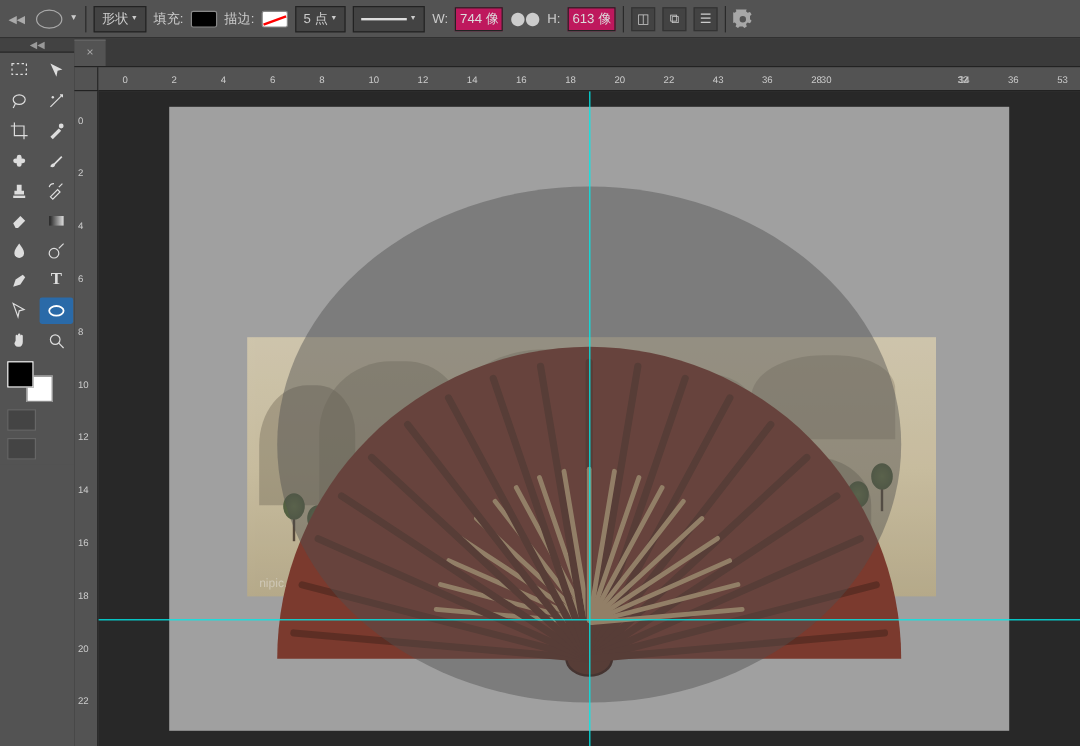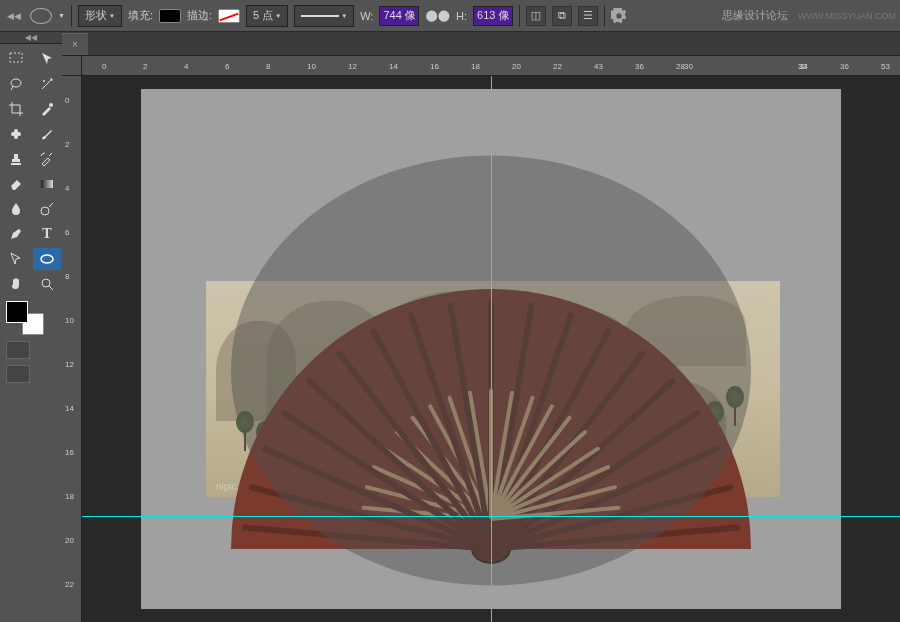--- a/index.html
+++ b/index.html
@@ -7,21 +7,21 @@
 
 
 .options-bar { height: 32px; background: #535353; border-bottom: 1px solid #2a2a2a; display: flex; align-items: center; padding: 0 4px; gap: 6px; font-size: 11px; color: #ccc; }
 .opt-ellipse { width: 22px; height: 16px; border: 1px solid #aaa; border-radius: 50%; }
 .opt-dd { display: flex; align-items: center; gap: 2px; background: #434343; border: 1px solid #222; padding: 2px 6px; height: 22px; }
 .opt-dd .tri { font-size: 6px; }
 .swatch-black { width: 22px; height: 14px; background: #000; border: 1px solid #888; border-radius: 2px; }
 .swatch-none { width: 22px; height: 14px; background: #fff; border: 1px solid #888; position: relative; border-radius: 2px; }
 .swatch-none::after { content: ""; position: absolute; left: 0; right: 0; top: 50%; border-top: 2px solid red; transform: rotate(-20deg); }
 .stroke-line { width: 46px; height: 2px; background: #ddd; }
-.opt-input { width: 40px; height: 20px; background: #4c1d95; border: 1px solid #222; color: #ddd; font-size: 11px; padding: 0 3px; }
+.opt-input { width: 40px; height: 20px; background: #be185d; border: 1px solid #222; color: #ddd; font-size: 11px; padding: 0 3px; }
 .divider { width: 1px; height: 22px; background: #2a2a2a; }
 .align-btn { width: 20px; height: 20px; background: #434343; border: 1px solid #333; display: flex; align-items: center; justify-content: center; }
 .gear { width: 16px; height: 16px; color: #ccc; }
 .brand { margin-left: auto; font-size: 11px; color: #aaa; display: flex; gap: 10px; align-items: center; }
 
 
 .collapse-bar { position: absolute; left: 0; top: 32px; width: 62px; height: 12px; background: #424242; border-bottom: 1px solid #222; display: flex; align-items: center; justify-content: center; color: #999; font-size: 8px; }
 .toolbox { position: absolute; left: 0; top: 44px; width: 62px; background: #535353; padding: 4px 2px; }
 .tool-grid { display: grid; grid-template-columns: 28px 28px; gap: 3px; }
 .tool { width: 28px; height: 22px; display: flex; align-items: center; justify-content: center; color: #ddd; font-size: 14px; position: relative; cursor: pointer; }
@@ -102,24 +102,20 @@
   <span>H:</span>
   <input class="opt-input" value="613 像" style="">
   <div class="divider"></div>
   <div class="align-btn">◫</div>
   <div class="align-btn">⧉</div>
   <div class="align-btn">☰</div>
   <div class="divider"></div>
   <svg class="gear" viewBox="0 0 24 24">
       <path fill="currentColor" d="M12 8a4 4 0 100 8 4 4 0 000-8zm9 4l2 2-2 3-3-1-2 2 1 3-3 2-2-2h-4l-2 2-3-2 1-3-2-2-3 1-2-3 2-2v-4l-2-2 2-3 3 1 2-2-1-3 3-2 2 2h4l2-2 3 2-1 3 2 2 3-1 2 3-2 2z" opacity="0.7"></path>
     </svg>
-  <div class="brand">
-    <span>思缘设计论坛</span>
-    <span style="color:#777;font-size:9px">WWW.MISSYUAN.COM</span>
-  </div>
 </div>
 
 <div class="collapse-bar">◀◀</div>
 
 <div class="toolbox">
   <div class="tool-grid">
     <div class="tool">
         <svg viewBox="0 0 16 16">
           <rect x="2" y="2" width="12" height="9" fill="none" stroke="#ddd" stroke-dasharray="2"></rect>
         </svg>

